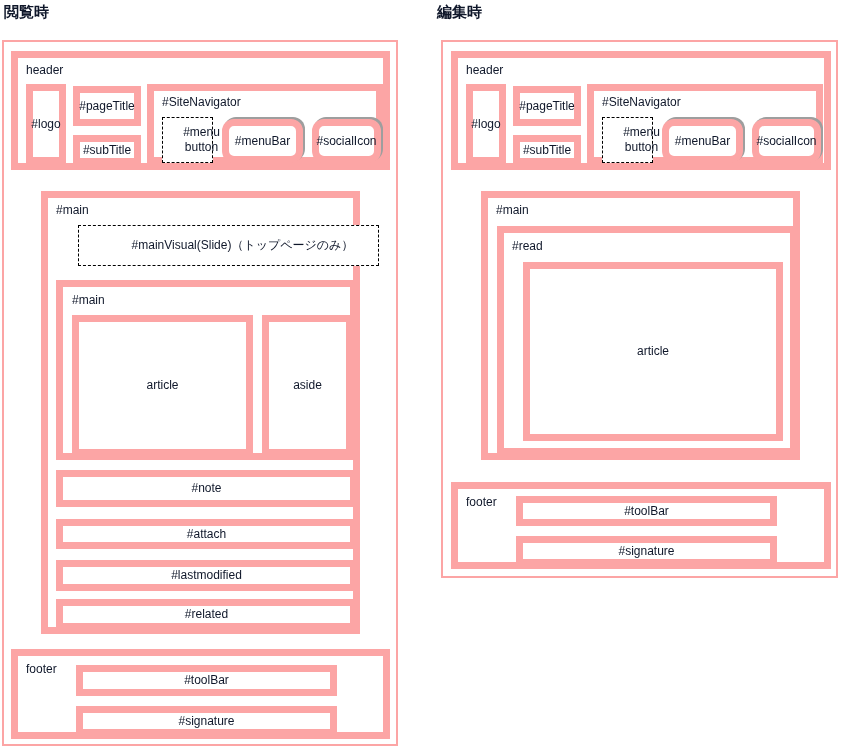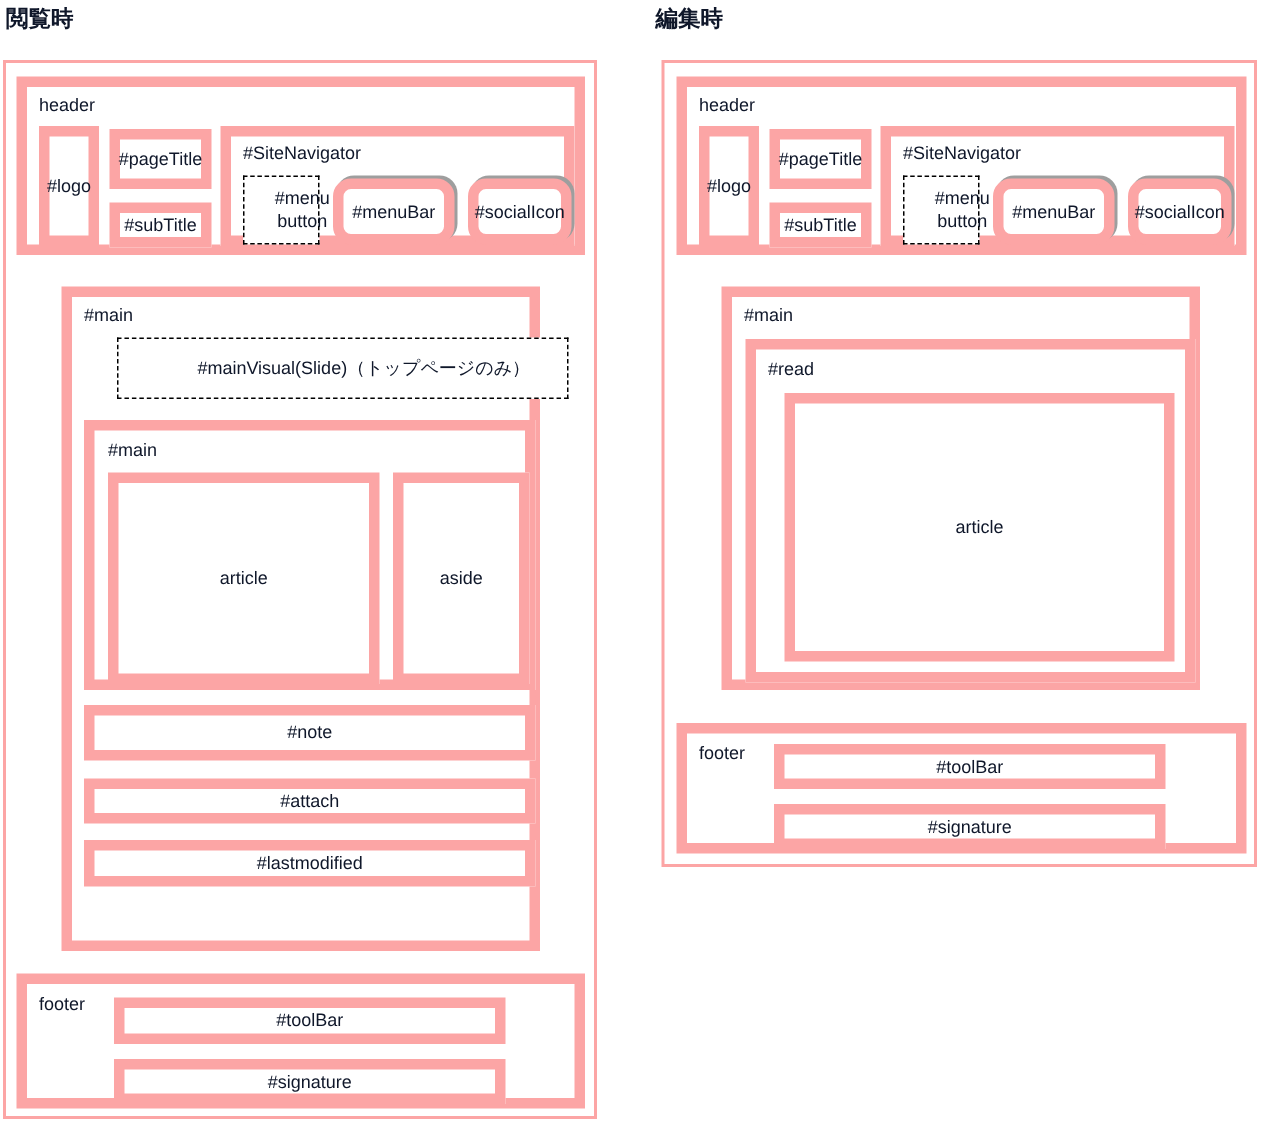--- a/index.html
+++ b/index.html
@@ -68,20 +68,21 @@
       <span class="lbl" style="left:8px; top:5px;">#main</span>
       <div class="dashed cbox" style="position:absolute; box-sizing:border-box; left:8px; top:27px; width:301px; height:41px;margin-left:22px;">#mainVisual(Slide)（トップページのみ）</div>
       <div class="box" style="left:8px; top:82px; width:301px; height:180px;">
         <span class="lbl" style="left:9px; top:6px;">#main</span>
         <div class="box cbox" style="left:9px; top:28px; width:181px; height:141px;">article</div>
         <div class="box cbox" style="left:199px; top:28px; width:91px; height:141px;">aside</div>
       </div>
       <div class="box cbox" style="left:8px; top:272px; width:301px; height:37px;">#note</div>
       <div class="box cbox" style="left:8px; top:321px; width:301px; height:30px;">#attach</div>
       <div class="box cbox" style="left:8px; top:362px; width:301px; height:31px;">#lastmodified</div>
+      <div class="box cbox" style="left:8px; top:401px; width:301px; height:31px;">#related</div>
     </div>
 
     <div class="box" style="left:7px; top:607px; width:379px; height:90px;">
       <span class="lbl" style="left:8px; top:6px;">footer</span>
       <div class="box cbox" style="left:58px; top:9px; width:261px; height:31px;">#toolBar</div>
       <div class="box cbox" style="left:58px; top:50px; width:261px; height:30px;">#signature</div>
     </div>
   </div>
 
   <div class="view-title" style="left:437px; top:3px;">編集時</div>

